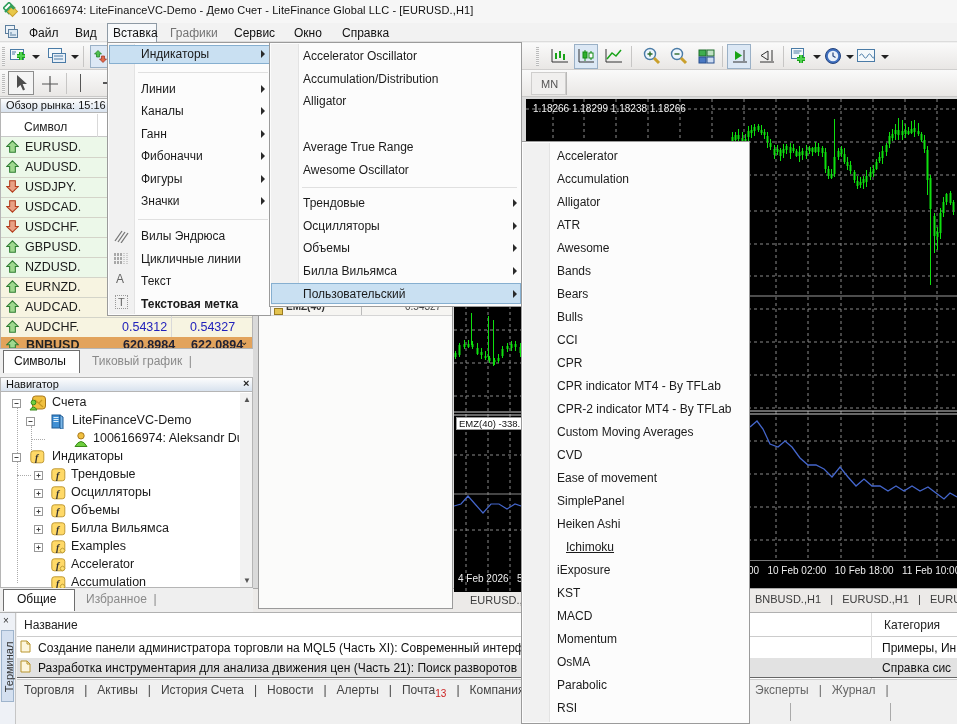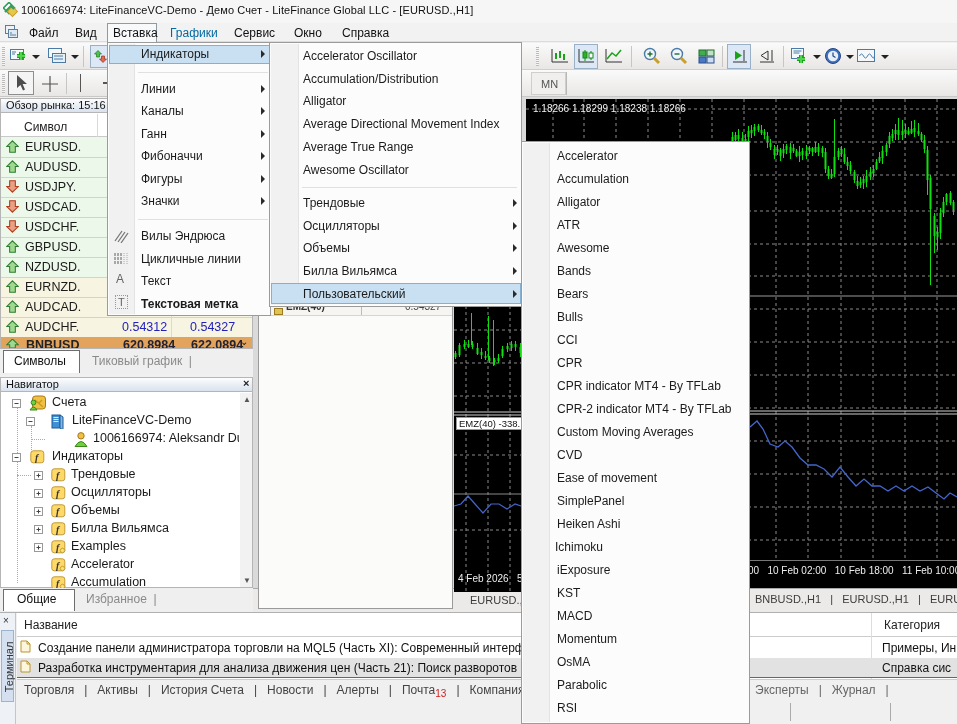--- a/index.html
+++ b/index.html
@@ -31,21 +31,21 @@
 <div class="abs" style="left:0;top:23px;width:957px;height:19px;background:#f2f2f2;border-bottom:1px solid #dcdcdc;"></div>
 <svg class="abs" style="left:5px;top:25px;" width="13" height="14" viewBox="0 0 13 14">
   <rect x="0.5" y="0.5" width="9" height="8" fill="#eef3f8" stroke="#5b7e9e"></rect>
   <rect x="3.5" y="4.5" width="9" height="8" fill="#dde9f3" stroke="#5b7e9e"></rect>
   <path d="M5 8 l2 0 M5 10 l6 0" stroke="#5b7e9e" stroke-width="1"></path>
 </svg>
 <div class="abs txt" style="left:29px;top:26px;font-size:12px;color:#111;">Файл</div>
 <div class="abs txt" style="left:75px;top:26px;font-size:12px;color:#111;">Вид</div>
 <div class="abs" style="left:107px;top:23px;width:50px;height:19px;background:#f7f9fb;border:1px solid #8e9aa5;border-bottom:none;"></div>
 <div class="abs txt" style="left:113px;top:26px;font-size:12px;color:#111;">Вставка</div>
-<div class="abs txt" style="left:170px;top:26px;font-size:12px;color:#0369a1;">Графики</div>
+<div class="abs txt" style="left:170px;top:26px;font-size:12px;color:#737373;">Графики</div>
 <div class="abs txt" style="left:234px;top:26px;font-size:12px;color:#111;">Сервис</div>
 <div class="abs txt" style="left:294px;top:26px;font-size:12px;color:#111;">Окно</div>
 <div class="abs txt" style="left:342px;top:26px;font-size:12px;color:#111;">Справка</div>
 
 <div class="abs" style="left:0;top:43px;width:957px;height:27px;background:linear-gradient(#fafafa,#e9e7e5);border-bottom:1px solid #d0cfce;"></div>
 <div class="abs" style="left:2px;top:47px;width:3px;height:19px;background:repeating-linear-gradient(#bbb 0 1px,#f5f5f5 1px 2px);"></div>
 
 <svg class="abs" style="left:9px;top:47px;" width="20" height="18" viewBox="0 0 20 18">
   <rect x="1.5" y="2.5" width="13" height="10" fill="#f4f8fb" stroke="#4a7ba6"></rect>
   <path d="M3 5 h4 M3 7 h3" stroke="#4a7ba6"></path>
@@ -704,21 +704,20 @@
       </svg>
 <div class="abs txt" style="left:8px;top:229px;font-size:12px;color:#666;">A</div>
 <div class="abs txt" style="left:7px;top:252px;font-size:11px;color:#666;border:1px dotted #999;padding:0 2px;">T</div>
 </div>
 
 <div class="menu" id="menu2" style="left:269px;top:42px;width:253px;height:265px;">
   <div class="gutter" style="width:28px;"></div>
 <div class="mi" style="left:33px;top:2px;">Accelerator Oscillator</div>
 <div class="mi" style="left:33px;top:25px;">Accumulation/Distribution</div>
 <div class="mi" style="left:33px;top:47px;">Alligator</div>
-<div class="mi" style="left:33px;top:70px;">Average Directional Movement Index</div>
 <div class="mi" style="left:33px;top:93px;">Average True Range</div>
 <div class="mi" style="left:33px;top:116px;">Awesome Oscillator</div>
 <div class="msep" style="left:32px;top:144px;width:215px;"></div>
 <div class="mi" style="left:33px;top:149px;">Трендовые</div>
 <div class="arrow" style="left:243px;top:156px;"></div>
 <div class="mi" style="left:33px;top:172px;">Осцилляторы</div>
 <div class="arrow" style="left:243px;top:179px;"></div>
 <div class="mi" style="left:33px;top:194px;">Объемы</div>
 <div class="arrow" style="left:243px;top:201px;"></div>
 <div class="mi" style="left:33px;top:217px;">Билла Вильямса</div>
@@ -740,21 +739,21 @@
 <div class="mi" style="left:35px;top:164px;">Bulls</div>
 <div class="mi" style="left:35px;top:187px;">CCI</div>
 <div class="mi" style="left:35px;top:210px;">CPR</div>
 <div class="mi" style="left:35px;top:233px;">CPR indicator MT4 - By TFLab</div>
 <div class="mi" style="left:35px;top:256px;">CPR-2 indicator MT4 - By TFLab</div>
 <div class="mi" style="left:35px;top:279px;">Custom Moving Averages</div>
 <div class="mi" style="left:35px;top:302px;">CVD</div>
 <div class="mi" style="left:35px;top:325px;">Ease of movement</div>
 <div class="mi" style="left:35px;top:348px;">SimplePanel</div>
 <div class="mi" style="left:35px;top:371px;">Heiken Ashi</div>
-<div class="mi" style="left:33px;top:394px;">Ichimoku</div>
+<div class="mi" style="left:44px;top:394px;text-decoration:underline;">Ichimoku</div>
 <div class="mi" style="left:35px;top:417px;">iExposure</div>
 <div class="mi" style="left:35px;top:440px;">KST</div>
 <div class="mi" style="left:35px;top:463px;">MACD</div>
 <div class="mi" style="left:35px;top:486px;">Momentum</div>
 <div class="mi" style="left:35px;top:509px;">OsMA</div>
 <div class="mi" style="left:35px;top:532px;">Parabolic</div>
 <div class="mi" style="left:35px;top:555px;">RSI</div>
 </div>
 
 </div>

